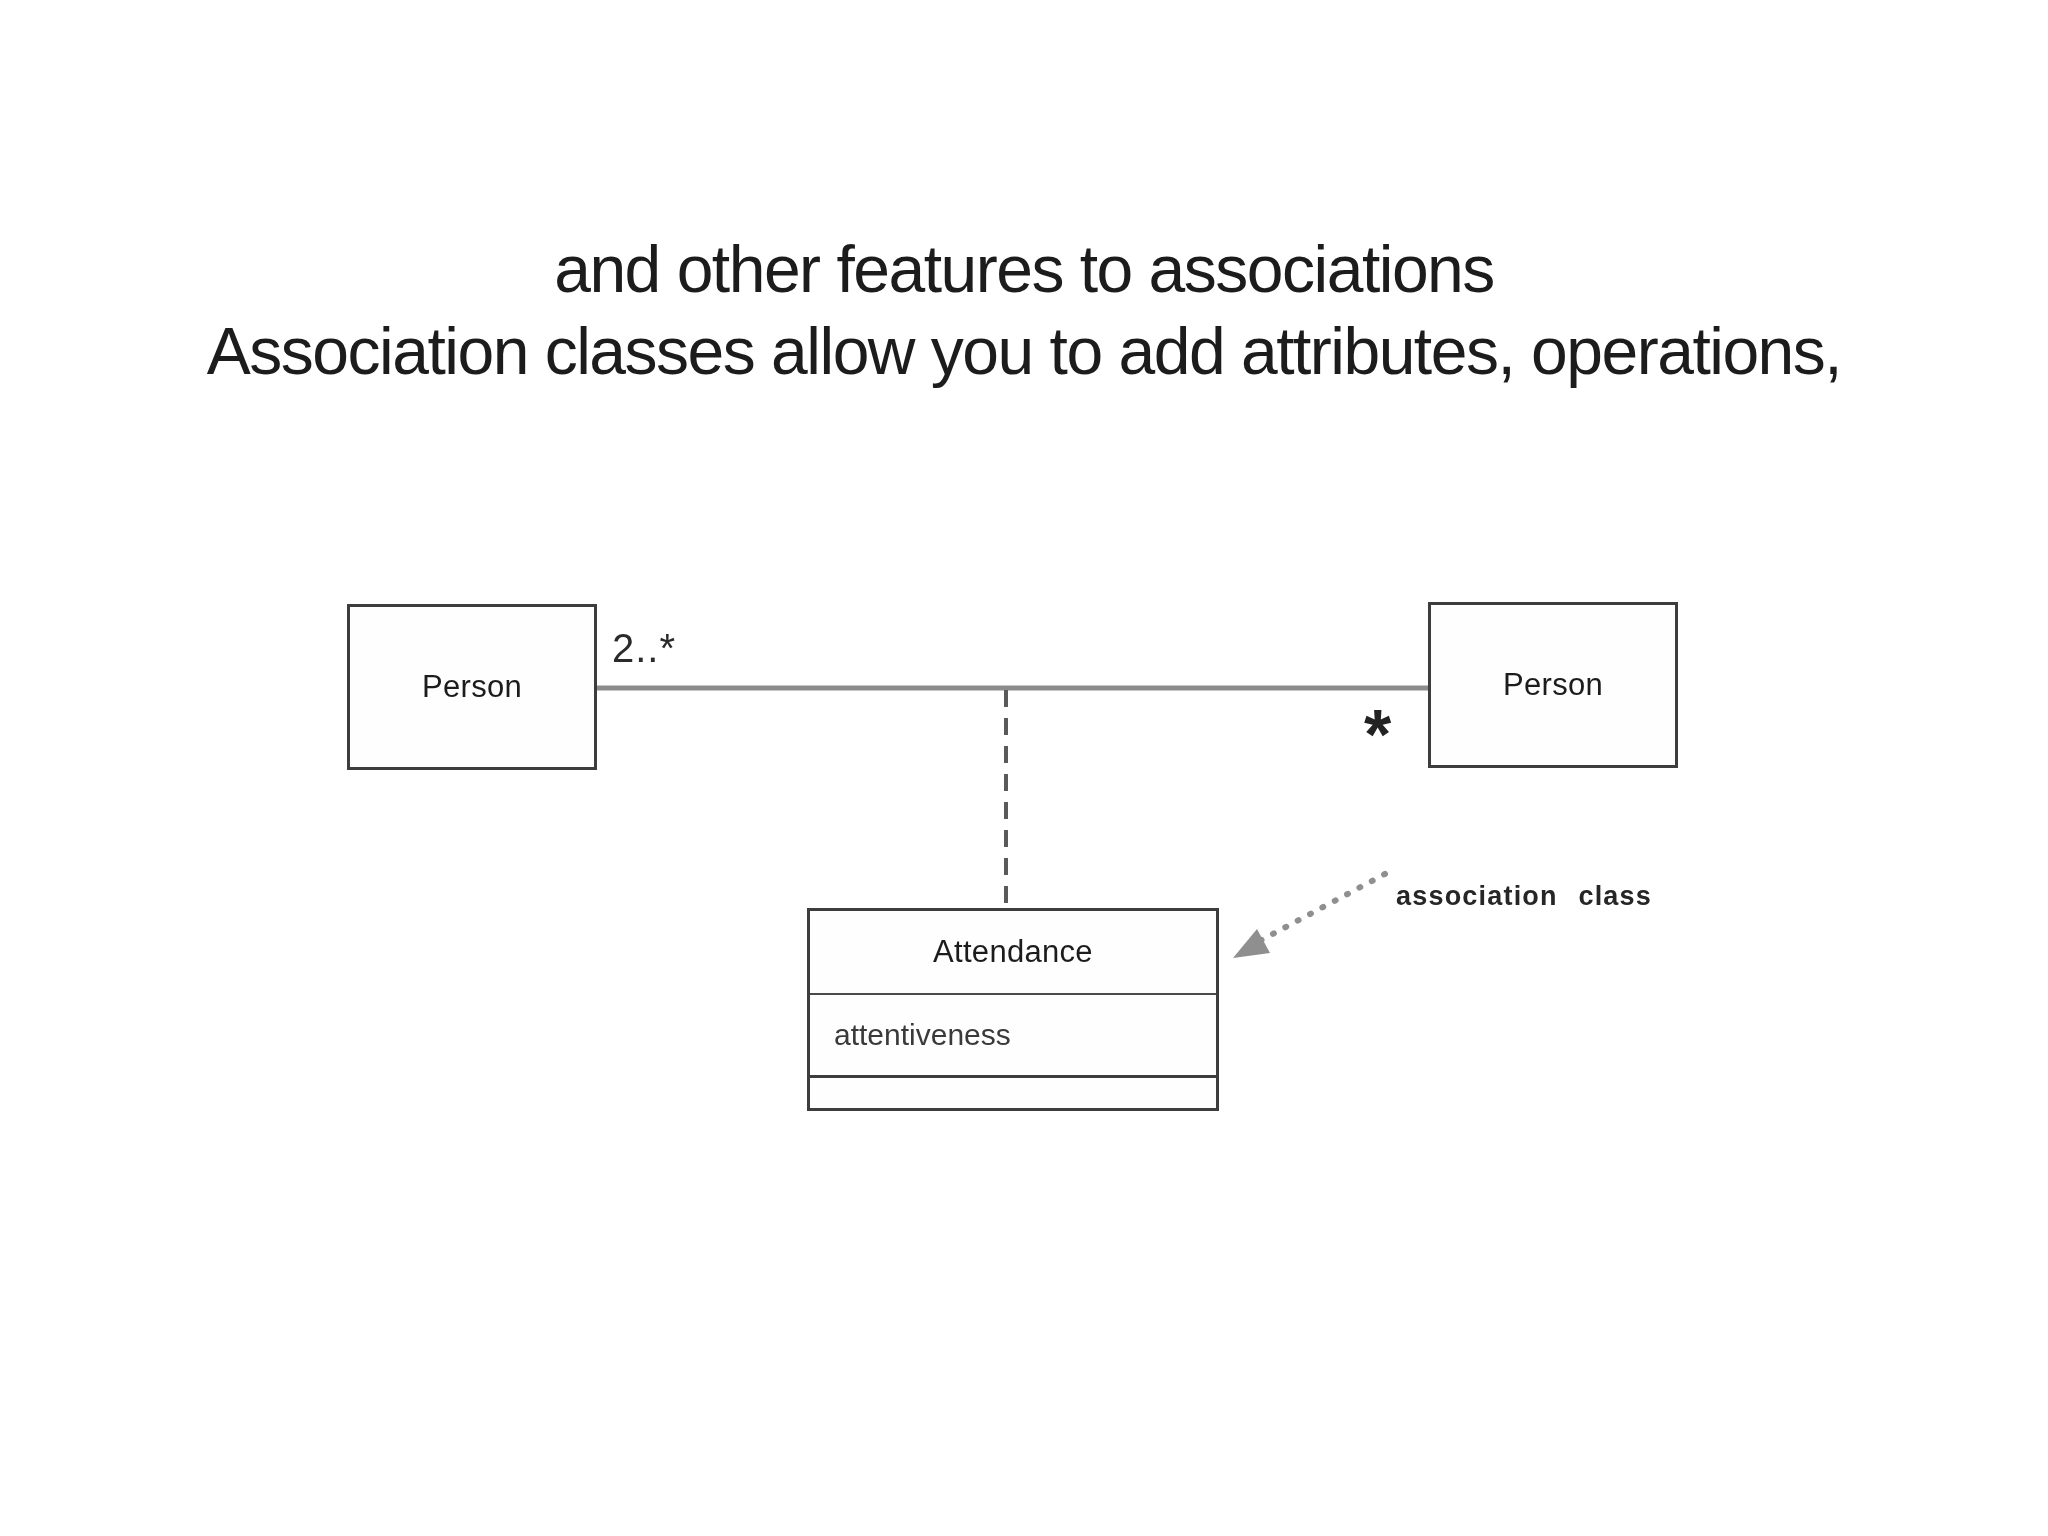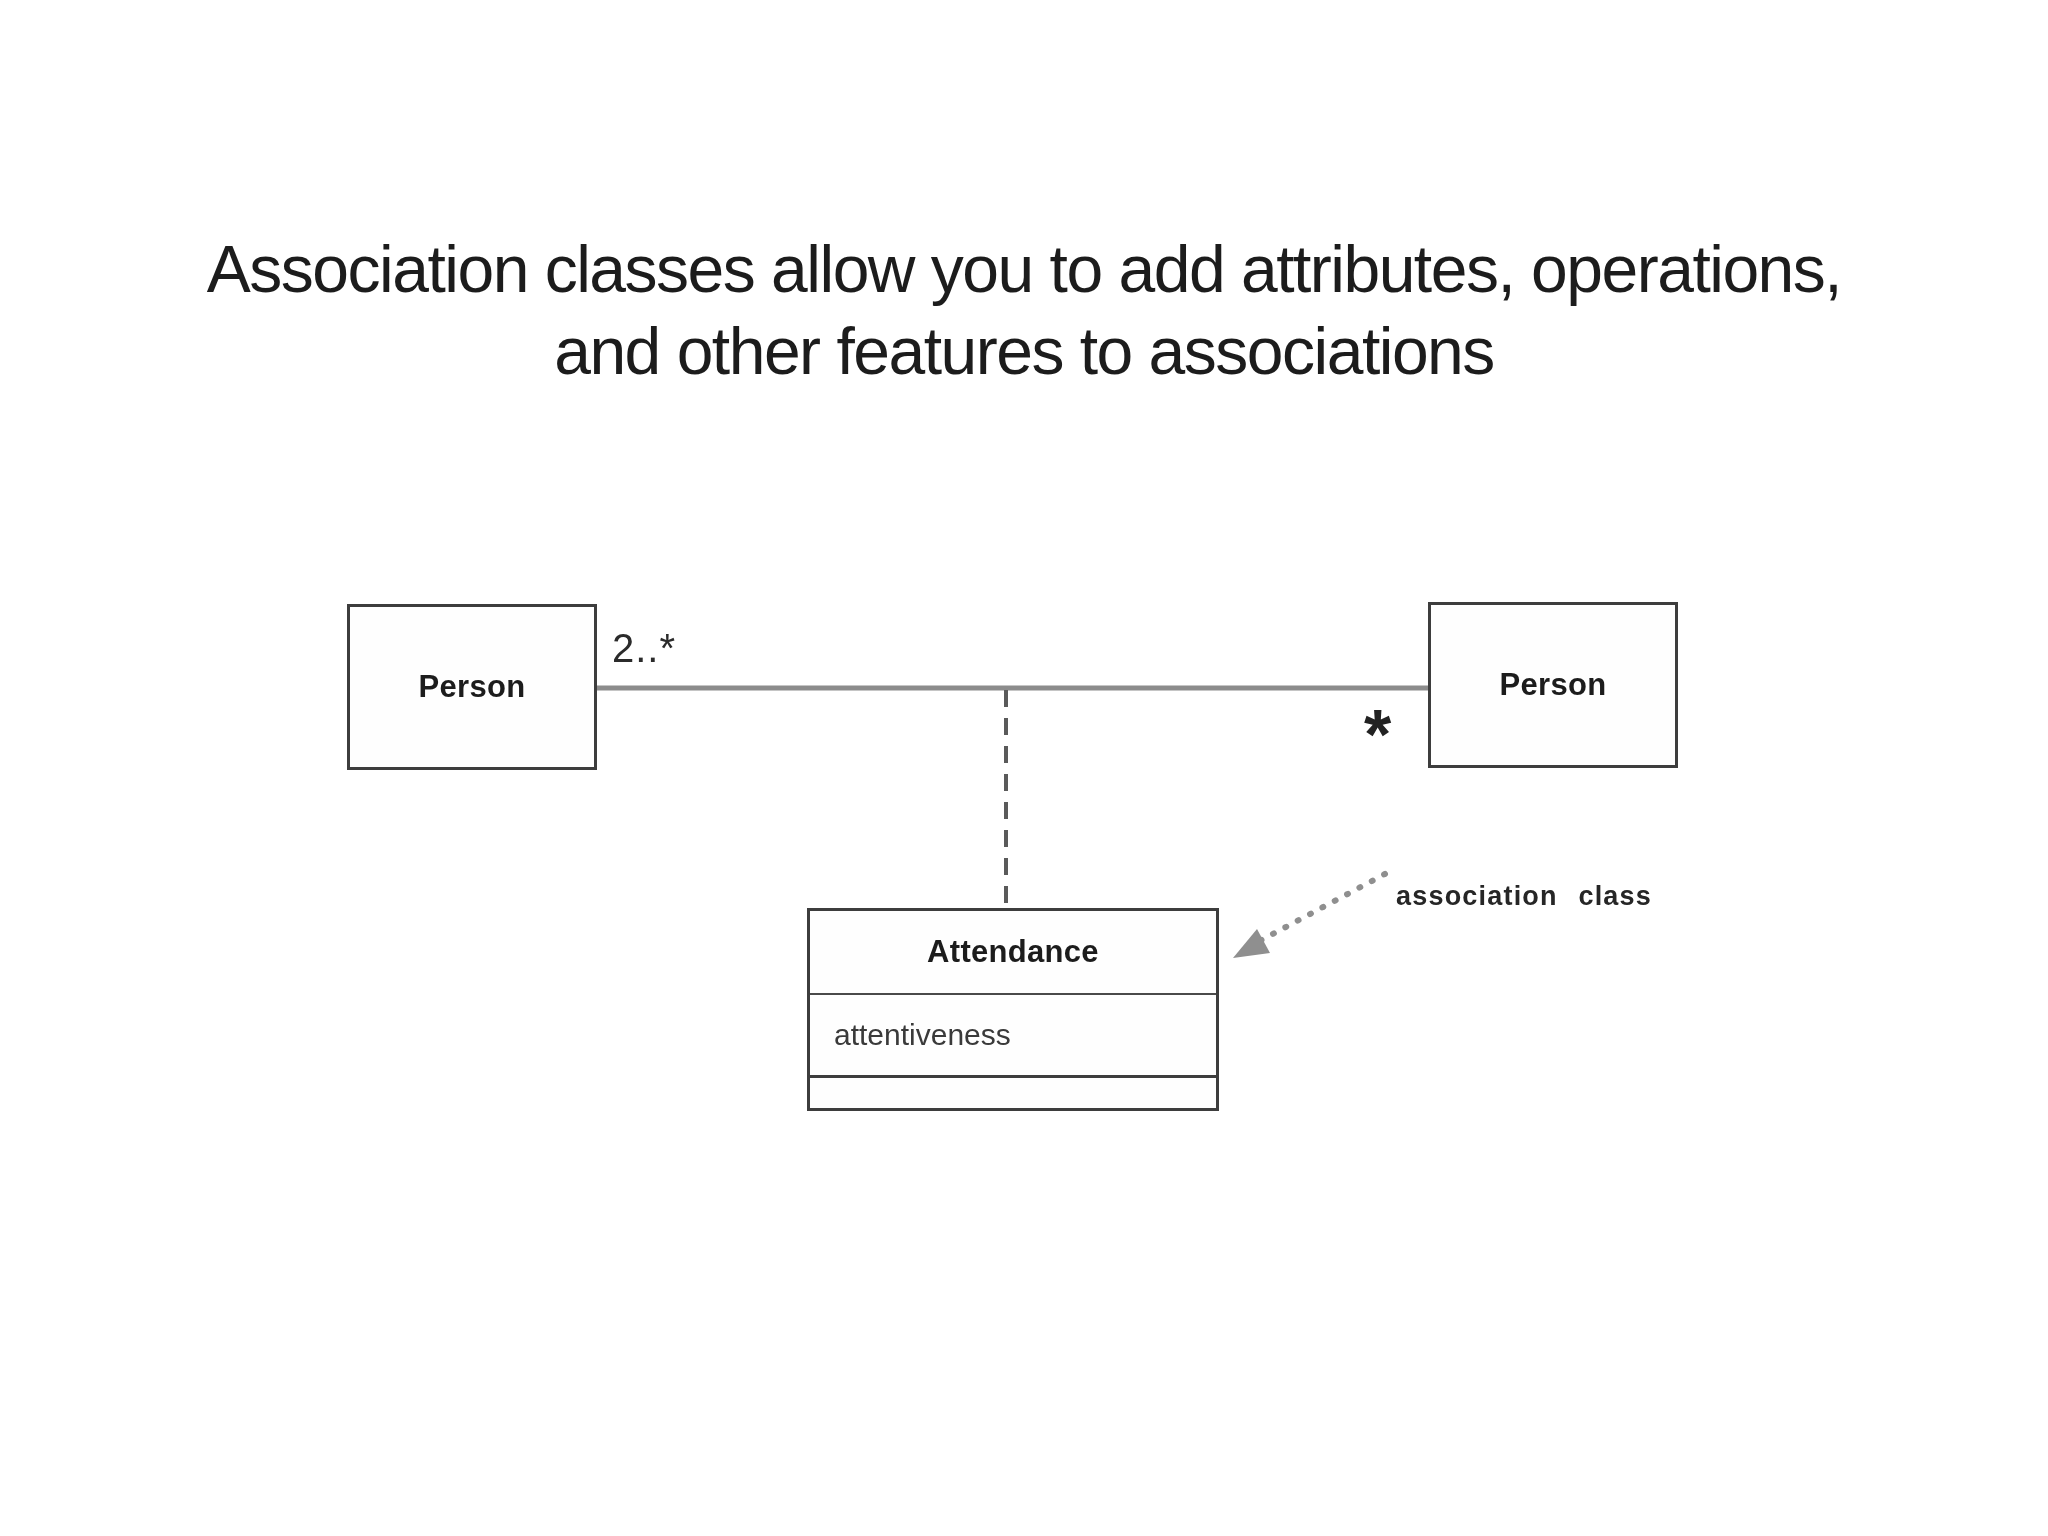--- a/index.html
+++ b/index.html
@@ -42,21 +42,21 @@
 
   
   .uml-box {
     position: absolute;
     background: #fefefe;
     border: 3px solid #3d3d3d;
     box-sizing: border-box;
     color: #1c1c1c;
   }
   .uml-box .class-name {
-    font-weight: bold;
+    font-weight: normal;
     font-size: 31px;
     letter-spacing: 0.3px;
   }
   .simple-box {
     display: flex;
     align-items: center;
     justify-content: center;
   }
   .box-person   { left: 347px;  top: 604px; width: 250px; height: 166px; }
   .box-meeting  { left: 1428px; top: 602px; width: 250px; height: 166px; }
@@ -115,22 +115,22 @@
     word-spacing: 12px;
     margin-top: 31px;
   }
 </style>
 </head>
 <body>
 
 <div class="slide">
 
   <div class="title">
+    <span>and other features to associations</span>
     <span>Association classes allow you to add attributes, operations,</span>
-    <span>and other features to associations</span>
   </div>
 
   <svg class="connectors" viewBox="0 0 2048 1536">
     <line x1="597" y1="688" x2="1428" y2="688" stroke-width="5" stroke="#8c8c8c"></line>
     <line x1="1006" y1="690" x2="1006" y2="906" stroke-width="4" stroke-dasharray="17 11" stroke="#5a5a5a"></line>
     <line x1="1385" y1="874" x2="1254" y2="944" stroke-width="6" stroke-dasharray="1 13" stroke-linecap="round" stroke="#8f8f8f"></line>
     <polygon points="1233,958 1270,953 1257,929" fill="#8f8f8f"></polygon>
   </svg>
 
   <div class="uml-box simple-box box-person">

